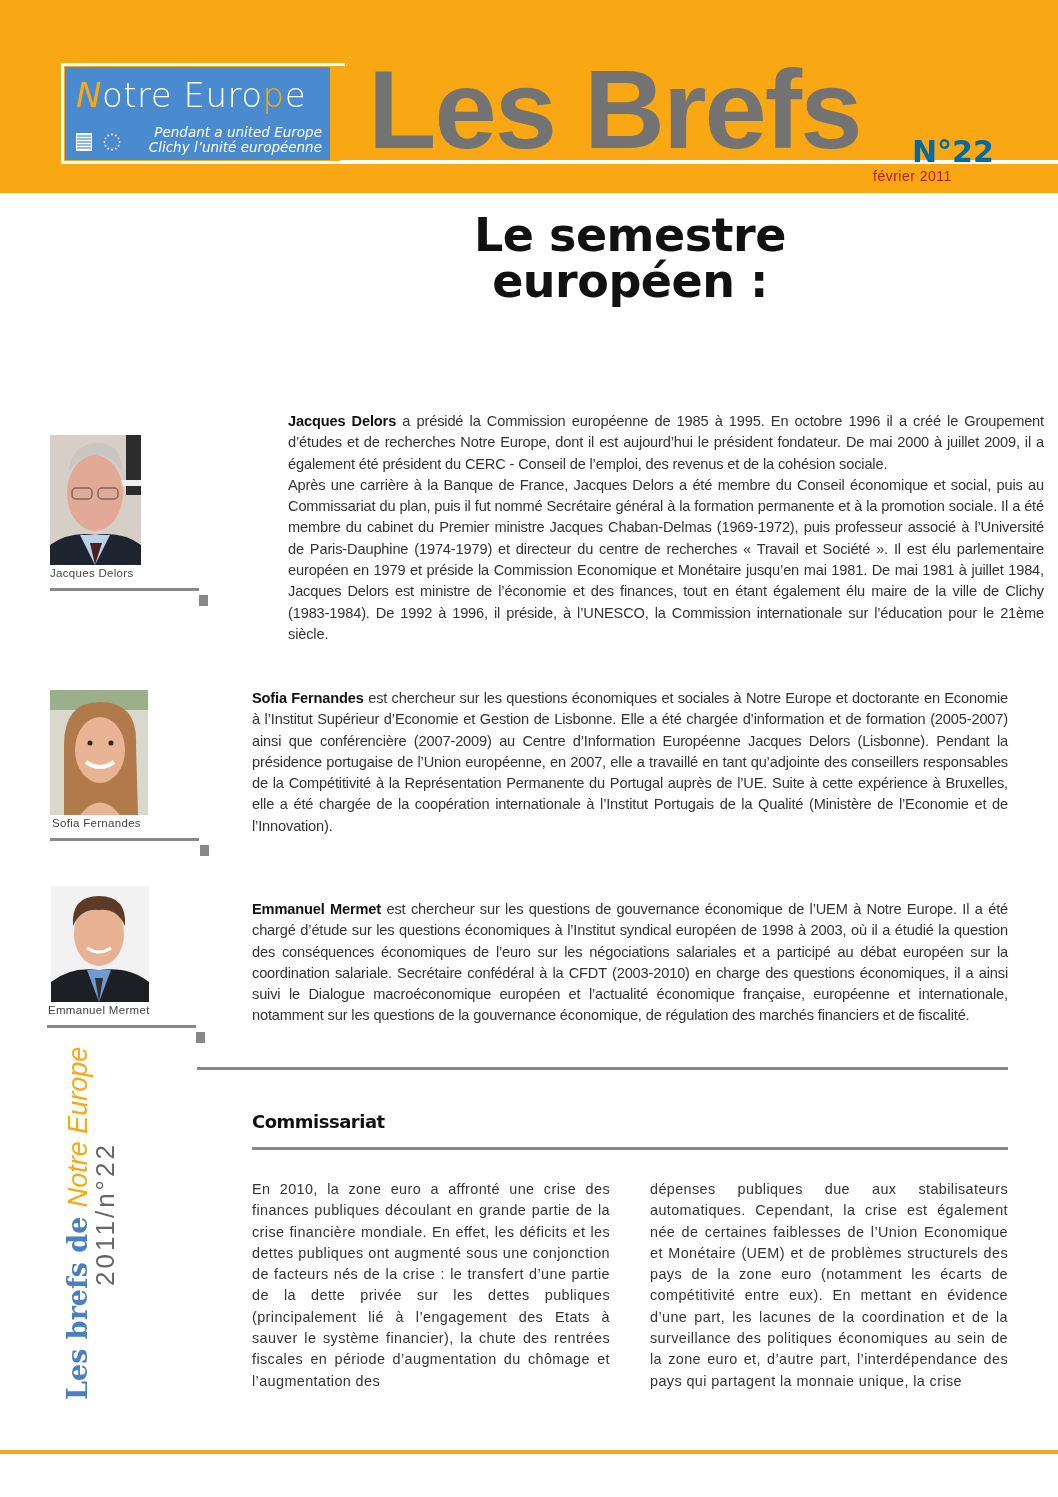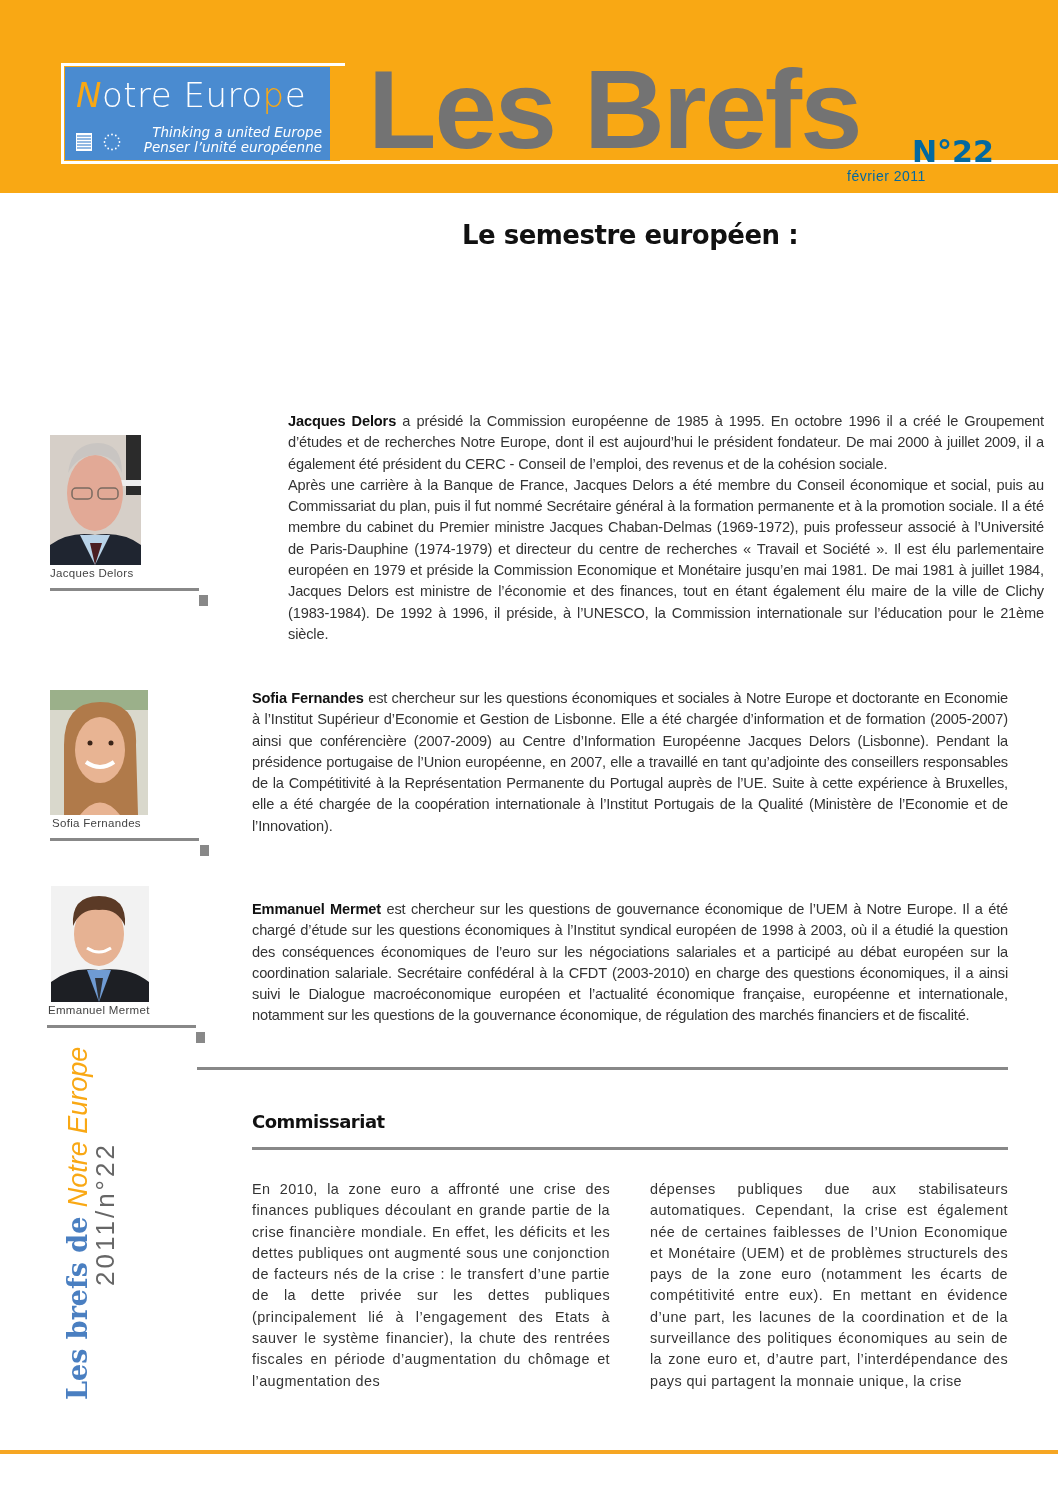--- a/index.html
+++ b/index.html
@@ -10,22 +10,22 @@
   .logo-orange-strip{position:absolute;left:330px;top:67px;width:11px;height:93px;background:#f9a814;}
   .logo-title{position:absolute;left:11px;top:8px;font-size:34px;color:#fff;letter-spacing:0.5px;font-family:"DejaVu Sans",sans-serif;font-weight:300;}
   .logo-title .accent{color:#f9a814;}
   .logo-title .accent-n{color:#f9a814;font-style:italic;}
   .logo-tag{position:absolute;right:8px;top:58px;text-align:right;font-style:italic;color:#fff;font-size:13.5px;line-height:15px;font-family:"DejaVu Sans",sans-serif;}
   .doc-icon{position:absolute;left:11px;top:66px;width:16px;height:18px;}
   .stars-icon{position:absolute;left:38px;top:66px;width:18px;height:18px;}
   .brand-title{position:absolute;left:368px;top:54px;font-family:Liberation Sans, sans-serif;font-weight:bold;font-size:112px;line-height:112px;color:#737373;letter-spacing:-2px;}
   .header-rule{position:absolute;left:340px;top:160px;width:718px;height:4px;background:#fff;}
   .issue-no{position:absolute;left:912px;top:134px;font-size:30px;font-weight:bold;color:#0369a1;font-family:"DejaVu Sans",sans-serif;}
-  .issue-date{position:absolute;left:847px;top:168px;font-size:14px;color:#0369a1;letter-spacing:0.5px;}
-  .doc-title{position:absolute;left:380px;top:212px;width:500px;text-align:center;font-size:26px;font-weight:bold;line-height:46px;color:#111;font-family:"DejaVu Sans",sans-serif;letter-spacing:-0.5px;}
+  .issue-date{position:absolute;left:873px;top:168px;font-size:14px;color:#b91c1c;letter-spacing:0.5px;}
+  .doc-title{position:absolute;left:380px;top:212px;width:500px;text-align:center;font-size:46px;font-weight:bold;line-height:46px;color:#111;font-family:"DejaVu Sans",sans-serif;letter-spacing:-0.5px;}
   .doc-title .line{display:block;margin-bottom:40px;}
   .bio{position:absolute;left:252px;width:756px;font-size:14.6px;line-height:21.3px;text-align:justify;color:#333;font-family:"Liberation Sans Narrow","Liberation Sans",sans-serif;letter-spacing:-0.15px;}
   .bio b{color:#111;}
   .portrait{position:absolute;overflow:hidden;}
   .caption{position:absolute;font-size:11.5px;color:#444;letter-spacing:0.3px;}
   .side-rule{position:absolute;height:3px;background:#888;}
   .side-square{position:absolute;width:9px;height:11px;background:#888;}
   .sec-rule{position:absolute;height:3px;background:#888;}
   .section-heading{position:absolute;left:252px;top:1111px;font-size:18px;font-weight:bold;color:#111;font-family:"DejaVu Sans",sans-serif;letter-spacing:-0.5px;}
   .col{position:absolute;top:1179px;width:358px;font-size:14.4px;line-height:21.3px;text-align:justify;color:#333;letter-spacing:0.4px;}
@@ -62,22 +62,22 @@
         <circle cx="12.8" cy="15.5" r="0.9"></circle>
         <circle cx="9" cy="16.5" r="0.9"></circle>
         <circle cx="5.2" cy="15.5" r="0.9"></circle>
         <circle cx="2.5" cy="12.7" r="0.9"></circle>
         <circle cx="1.5" cy="9" r="0.9"></circle>
         <circle cx="2.5" cy="5.3" r="0.9"></circle>
         <circle cx="5.2" cy="2.5" r="0.9"></circle>
     </g>
   </svg>
   <div class="logo-tag">
-    <div>Thinking a united Europe</div>
-    <div>Penser l’unité européenne</div>
+    <div>Pendant a united Europe</div>
+    <div>Clichy l’unité européenne</div>
   </div>
 </div>
 <div class="logo-orange-strip"></div>
 <div class="header-rule"></div>
 <div class="brand-title">Les Brefs</div>
 <div class="issue-no">N°22</div>
 <div class="issue-date">février 2011</div>
 
 <div class="doc-title">
   <span class="line">Le semestre européen :</span>

